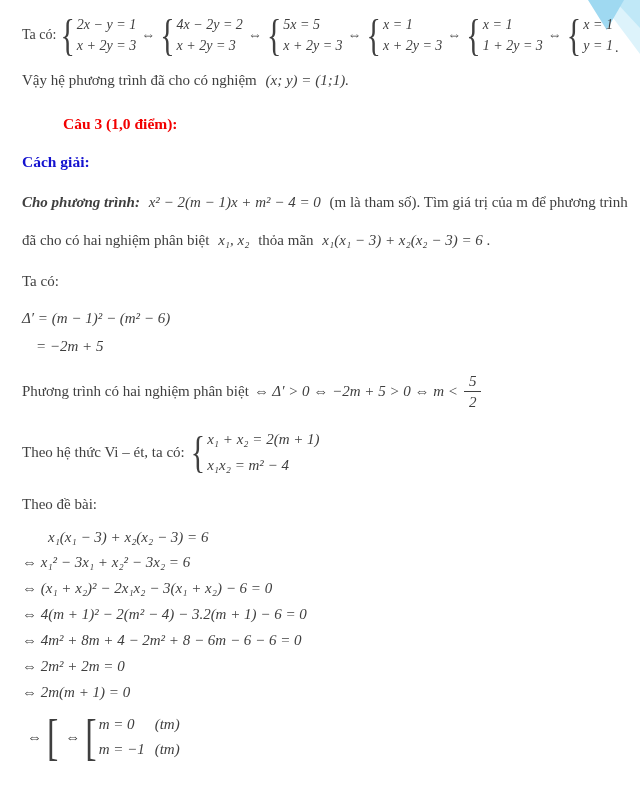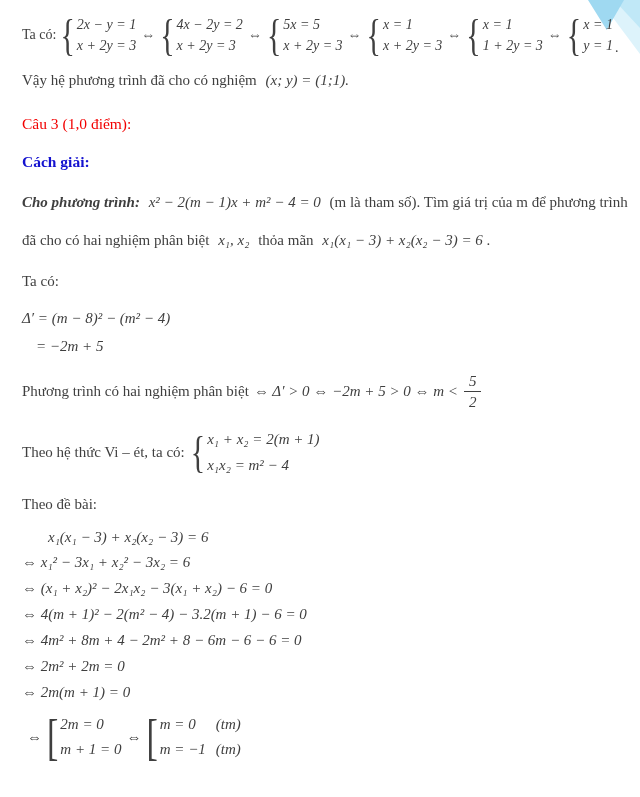--- a/index.html
+++ b/index.html
@@ -17,21 +17,21 @@
   
   .decor { position: absolute; top: 0; right: 0; width: 70px; height: 70px; pointer-events: none; }
   .tri { position: absolute; }
   .tri2 { right: 0; top: 0; width: 48px; height: 54px; background: #ddf3fb; clip-path: polygon(16% 0, 100% 0, 100% 100%); }
   .tri3 { right: 0; top: 0; width: 26px; height: 28px; background: #c0e8f7; clip-path: polygon(0 0, 100% 0, 100% 100%); }
   .tri1 { right: 16px; top: 0; width: 36px; height: 30px; background: #9fd9f1; clip-path: polygon(0 0, 100% 0, 52% 100%); }
 
   .math { font-style: italic; }
   .seg { margin-right: 5px; }
 
-  .heading-red  { color: #f20000; font-weight: normal; }
+  .heading-red  { color: #f20000; font-weight: bold; margin-left: 41px; }
   .heading-blue { color: #1412cf; font-weight: bold; }
 
   .line { white-space: nowrap; }
 
   
   .sysline { display: flex; align-items: center; margin-top: 8px; font-size: 14px; }
   .sysline .label { margin-right: 4px; }
   .sys { display: inline-flex; align-items: center; }
   .brace {
     display: inline-block; font-style: normal; font-weight: 400;
@@ -160,21 +160,21 @@
     <span class="math seg">x² − 2(m − 1)x + m² − 4 = 0</span>
     <span class="seg">(m là tham số). Tìm giá trị của m để phương trình đã cho có hai nghiệm phân biệt</span>
     <span class="math seg">x₁, x₂</span>
     <span class="seg">thỏa mãn</span>
     <span class="math">x₁(x₁ − 3) + x₂(x₂ − 3) = 6</span>
     <span>.</span>
   </div>
 
   <div class="line taco2">Ta có:</div>
 
-  <div class="line d1 math">Δ′ = (m − 8)² − (m² − 4)</div>
+  <div class="line d1 math">Δ′ = (m − 1)² − (m² − 6)</div>
   <div class="line d3 math">= −2m + 5</div>
 
   <div class="distinct">
     <span class="text">Phương trình có hai nghiệm phân biệt</span>
     <span class="math">⇔ Δ′ &gt; 0 ⇔ −2m + 5 &gt; 0 ⇔ m &lt;</span>
     <span class="frac">
       <span class="num">5</span>
       <span class="den">2</span>
     </span>
   </div>
@@ -196,28 +196,20 @@
   <div class="line step math">⇔ (x₁ + x₂)² − 2x₁x₂ − 3(x₁ + x₂) − 6 = 0</div>
   <div class="line step math">⇔ 4(m + 1)² − 2(m² − 4) − 3.2(m + 1) − 6 = 0</div>
   <div class="line step math">⇔ 4m² + 8m + 4 − 2m² + 8 − 6m − 6 − 6 = 0</div>
   <div class="line step math">⇔ 2m² + 2m = 0</div>
   <div class="line step math">⇔ 2m(m + 1) = 0</div>
 
   <div class="cases">
     <span class="iff">⇔</span>
     <span class="sys">
       <span class="brace bracket">[</span>
-      <span class="case-rows">
-        <span class="row">
-            <span class="math">2m = 0</span>
-          </span>
-        <span class="row">
-            <span class="math">m + 1 = 0</span>
-          </span>
-      </span>
     </span>
     <span class="iff">⇔</span>
     <span class="sys">
       <span class="brace bracket">[</span>
       <span class="case-rows">
         <span class="row">
           <span class="math case-eq">m = 0</span>
           <span class="math note">(tm)</span>
         </span>
         <span class="row">

